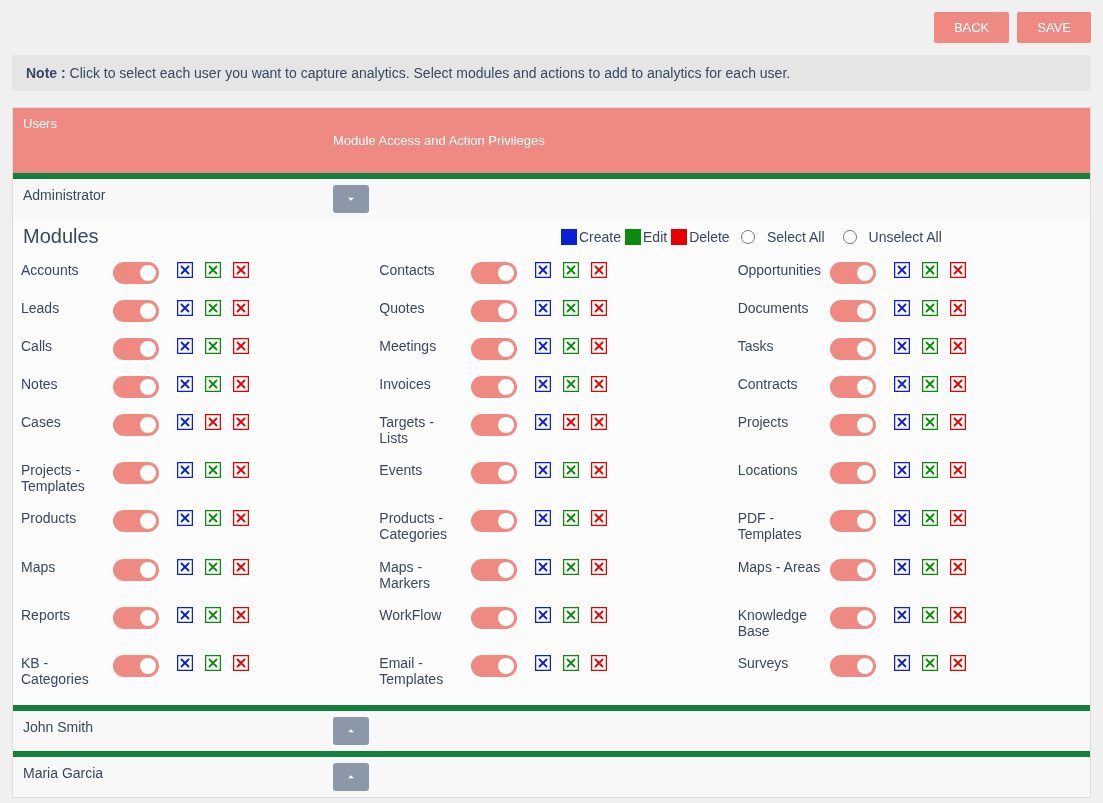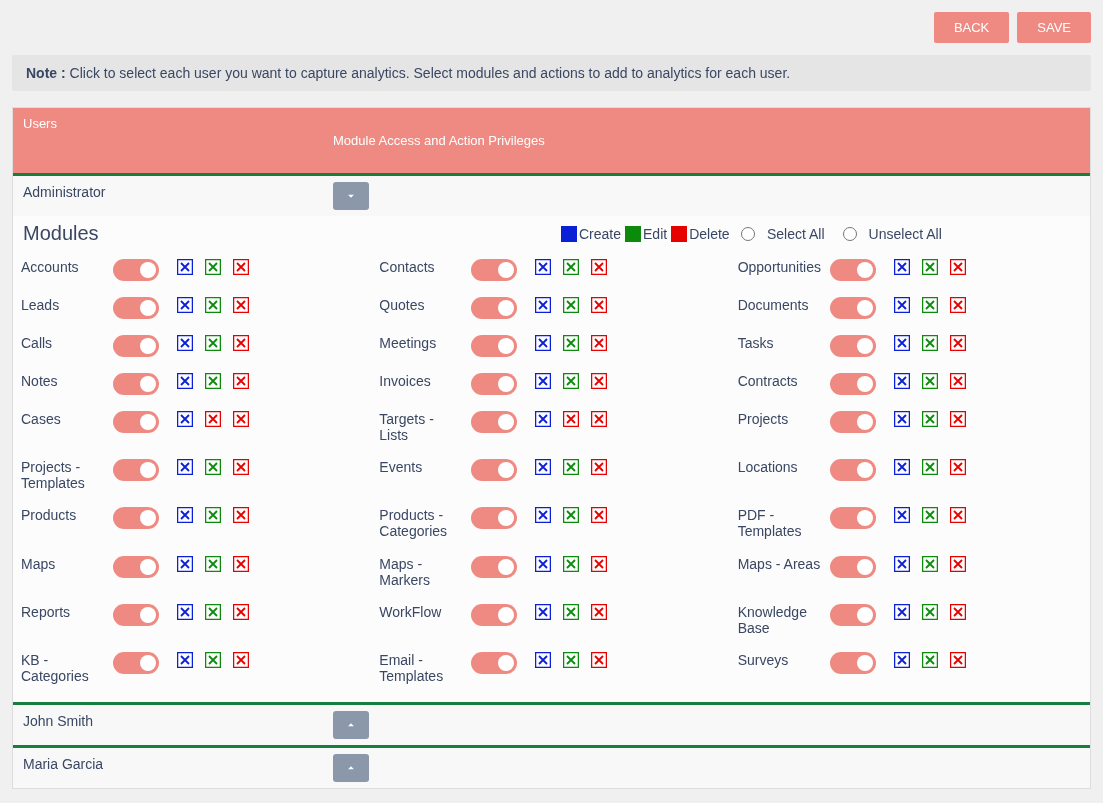--- a/index.html
+++ b/index.html
@@ -5,21 +5,21 @@
 * { box-sizing: border-box; margin: 0; padding: 0; }
 body { font-family: -apple-system, BlinkMacSystemFont, "Segoe UI", Arial, sans-serif; background: #f0f0f0; color: #3a4763; font-size: 14px; width: 1103px; padding: 12px; }
 .top-buttons, .bottom-buttons { display: flex; justify-content: flex-end; gap: 8px; margin-bottom: 12px; }
 .btn { background: #ee8a81; color: #fff; border: none; padding: 8px 20px; font-size: 13px; font-weight: 500; cursor: pointer; border-radius: 2px; }
 .note-bar { background: #e5e5e5; padding: 10px 14px; color: #3a4763; border-radius: 2px; margin-bottom: 16px; font-size: 14px; }
 .note-bar b { font-weight: 700; }
 .panel { border: 1px solid #ddd; }
 .header-row { display: flex; background: #ee8a81; color: #fff; font-size: 13px; font-weight: 500; }
 .header-row .col-user { width: 310px; padding: 8px 10px; }
 .header-row .col-priv { flex: 1; padding: 25px 10px; }
-.user-row { display: flex; border-top: 3px solid #15803d; background: #f8f8f8; }
+.user-row { display: flex; border-top: 6px solid #15803d; background: #f8f8f8; }
 .user-row .user-name { width: 310px; padding: 8px 10px; color: #3a4763; }
 .user-row .user-toggle-cell { padding: 6px 10px; }
 .expand-btn { background: #8a98aa; color: #fff; border: none; width: 36px; height: 28px; border-radius: 3px; cursor: pointer; display: inline-flex; align-items: center; justify-content: center; }
 .expand-btn svg { width: 14px; height: 14px; fill: #fff; }
 .modules-section { padding: 6px 8px 10px 8px; background: #fcfcfc; }
 .modules-header { display: flex; align-items: center; margin-bottom: 6px; position: relative; }
 .modules-title { font-size: 20px; color: #3a4763; padding-left: 2px; }
 .legend-group { position: absolute; left: 540px; display: flex; align-items: center; gap: 0px; }
 .legend-sq { width: 16px; height: 16px; display: inline-block; margin-right: 2px; vertical-align: middle; }
 .legend-lbl { margin-right: 4px; }

